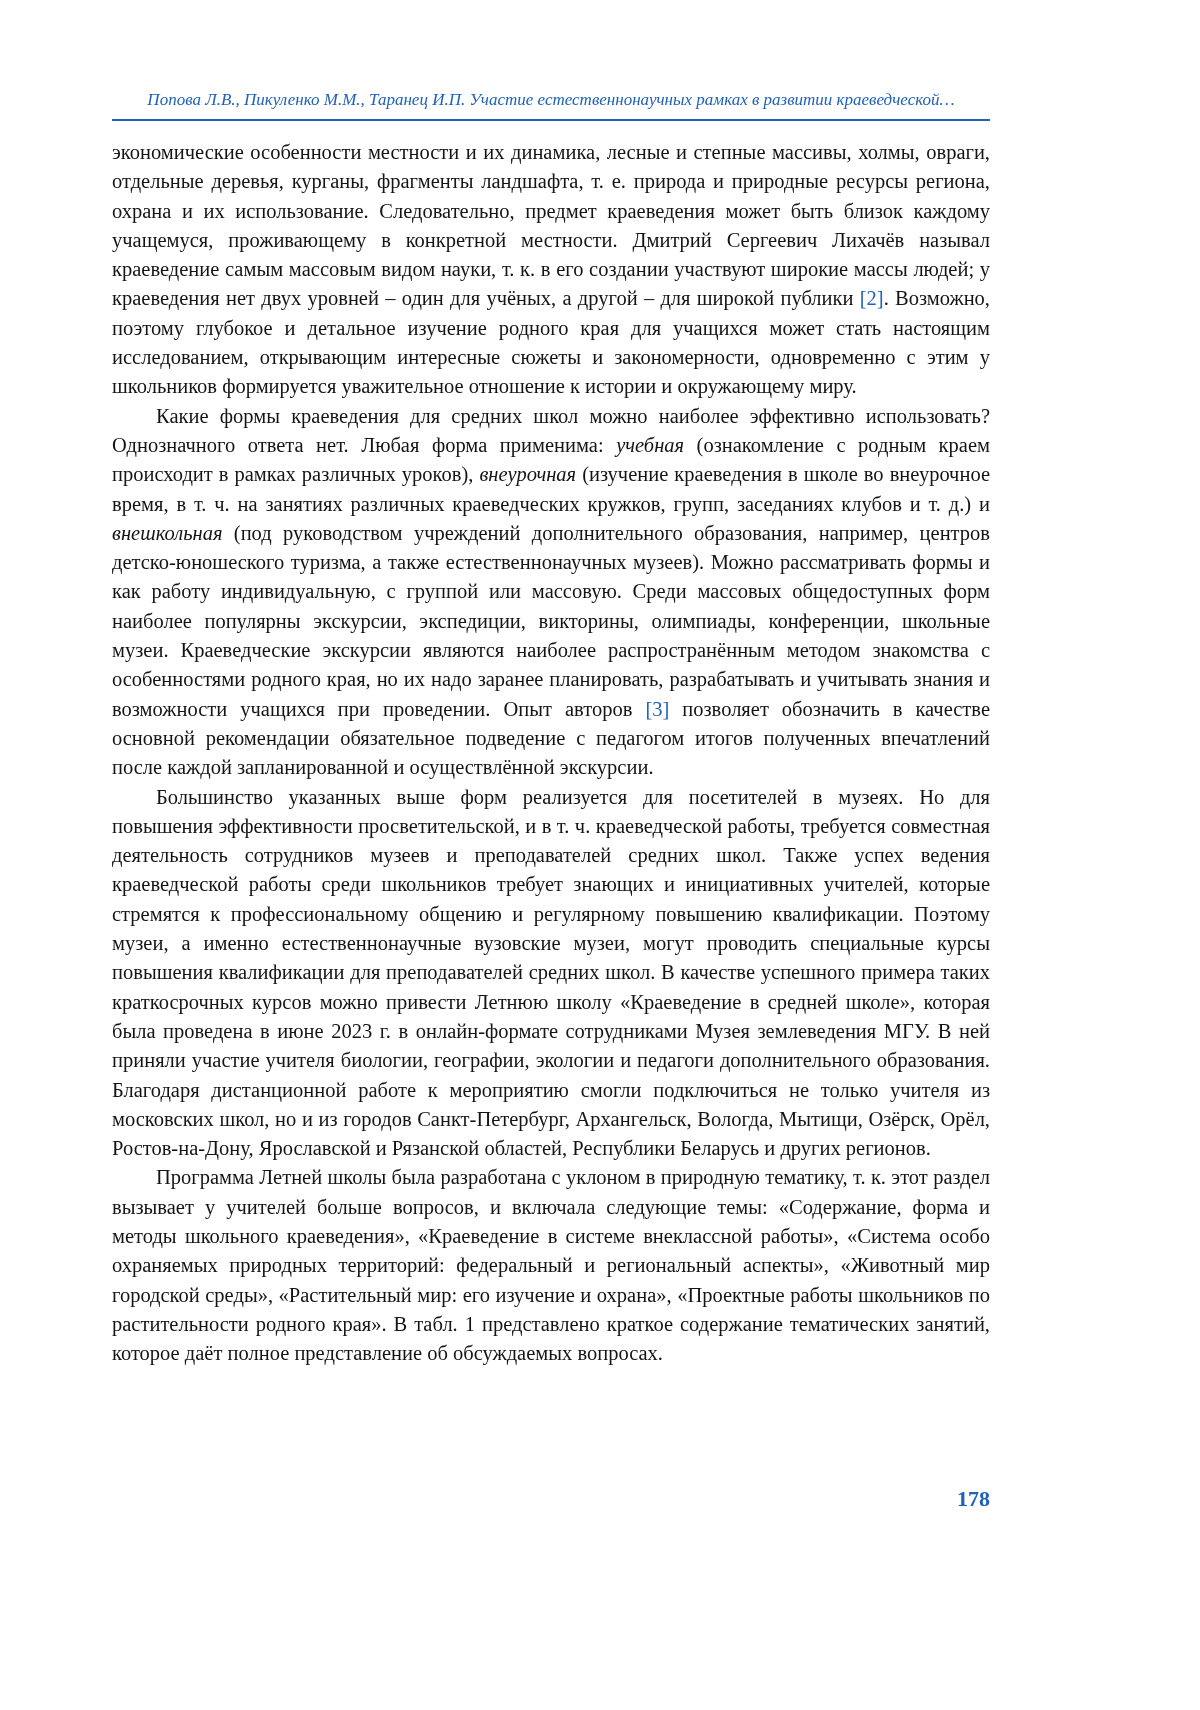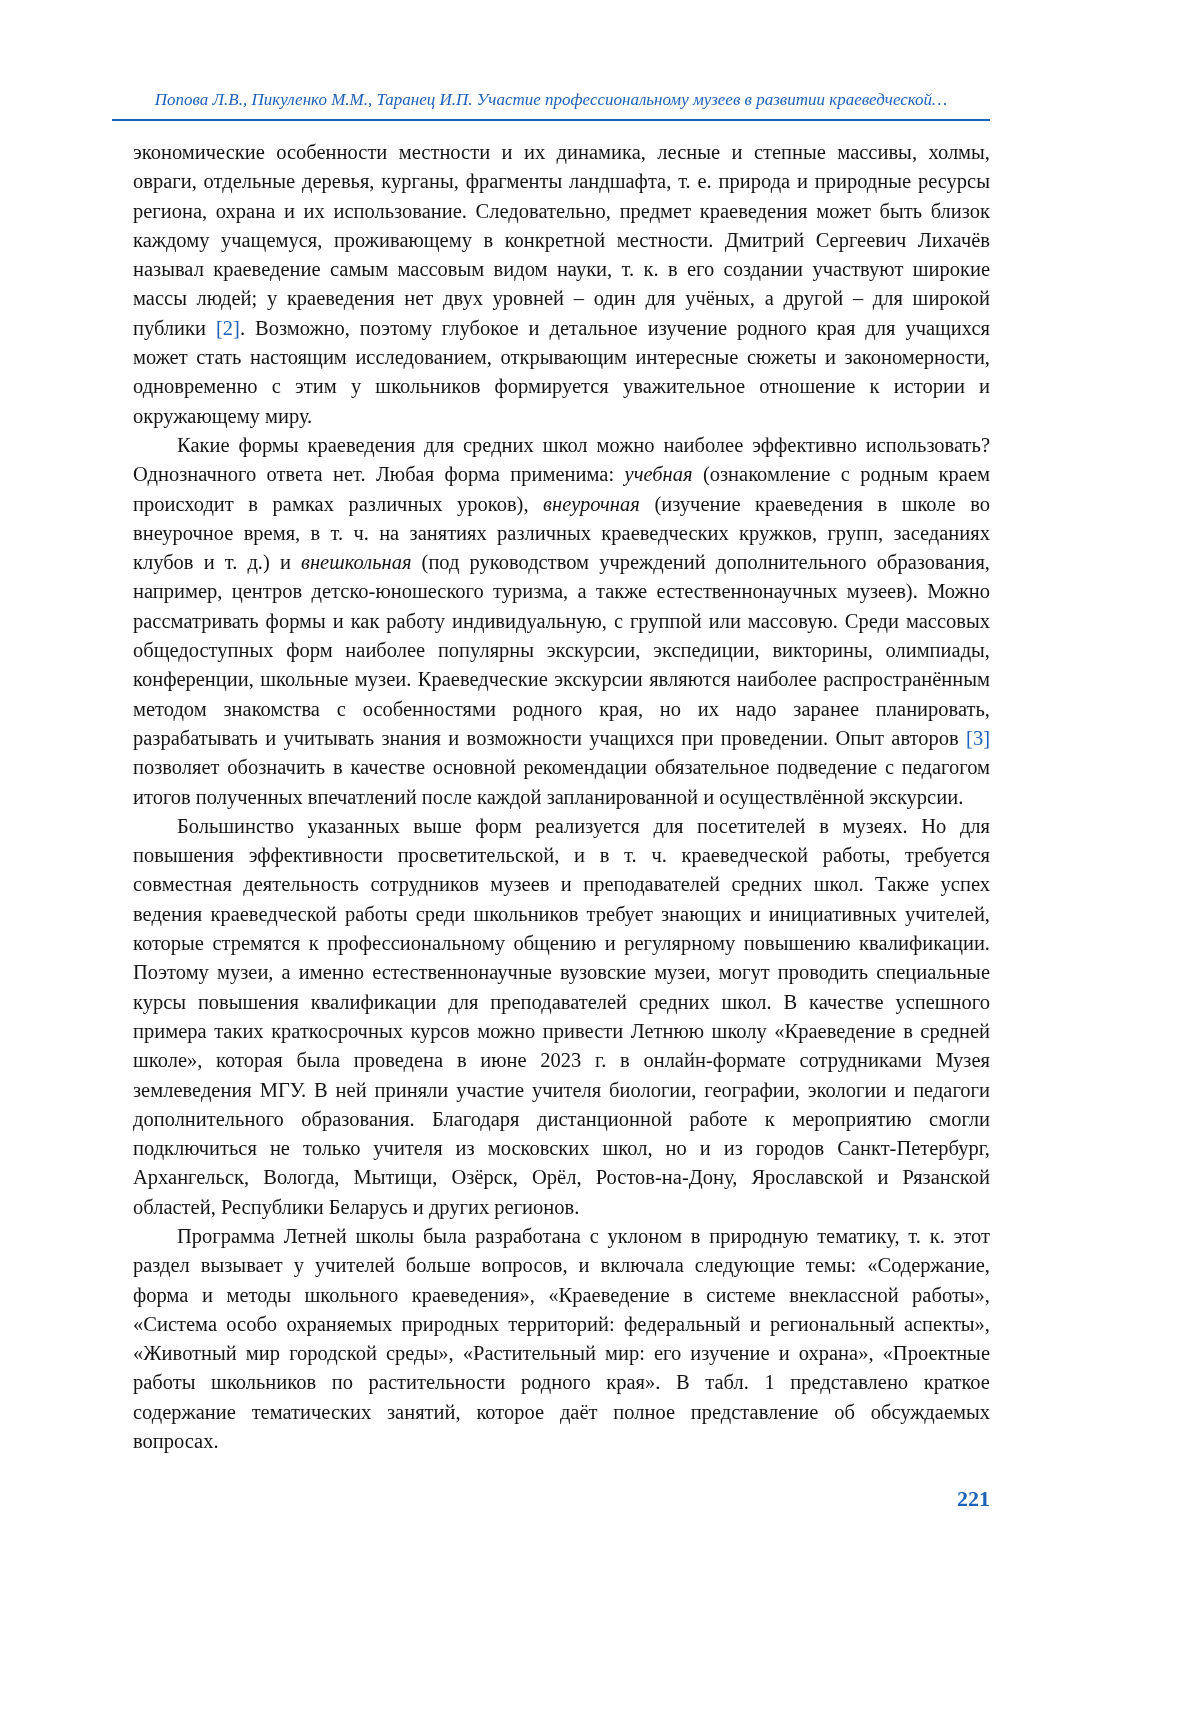--- a/index.html
+++ b/index.html
@@ -31,21 +31,20 @@
   }
   .running-title{
     font-size:17px;
     font-style:italic;
     color:var(--accent);
     text-align:center;
     white-space:nowrap;
   }
   .body-text{
     margin-top:17px;
-    margin-left:21px;
   }
   .para{
     margin:0;
     font-size:20.5px;
     line-height:29.3px;
     text-align:justify;
     hyphens:auto;
     -webkit-hyphens:auto;
   }
   .para.indented{
@@ -63,23 +62,23 @@
     font-weight:bold;
     color:var(--accent);
   }
 </style>
 </head>
 <body>
 
 <div class="page">
   <div class="content">
     <header class="running-header">
-      <div class="running-title">Попова Л.В., Пикуленко М.М., Таранец И.П. Участие профессиональному музеев в развитии краеведческой…</div>
+      <div class="running-title">Попова Л.В., Пикуленко М.М., Таранец И.П. Участие естественнонаучных рамках в развитии краеведческой…</div>
     </header>
     <main class="body-text">
         <p class="para"><span class="seg-normal">экономические особенности местности и их динамика, лесные и степные массивы, холмы, овраги, отдельные деревья, курганы, фрагменты ландшафта, т. е. природа и природные ресурсы региона, охрана и их использование. Следовательно, предмет краеведения может быть близок каждому учащемуся, проживающему в конкретной местности. Дмитрий Сергеевич Лихачёв называл краеведение самым массовым видом науки, т. к. в его создании участвуют широкие массы людей; у краеведения нет двух уровней – один для учёных, а другой – для широкой публики </span><span class="seg-link">[2]</span><span class="seg-normal">. Возможно, поэтому глубокое и детальное изучение родного края для учащихся может стать настоящим исследованием, открывающим интересные сюжеты и закономерности, одновременно с этим у школьников формируется уважительное отношение к истории и окружающему миру.</span></p>
         <p class="para indented"><span class="seg-normal">Какие формы краеведения для средних школ можно наиболее эффективно использовать? Однозначного ответа нет. Любая форма применима: </span><span class="seg-italic">учебная</span><span class="seg-normal"> (ознакомление с родным краем происходит в рамках различных уроков), </span><span class="seg-italic">внеурочная</span><span class="seg-normal"> (изучение краеведения в школе во внеурочное время, в т. ч. на занятиях различных краеведческих кружков, групп, заседаниях клубов и т. д.) и </span><span class="seg-italic">внешкольная</span><span class="seg-normal"> (под руководством учреждений дополнительного образования, например, центров детско-юношеского туризма, а также естественнонаучных музеев). Можно рассматривать формы и как работу индивидуальную, с группой или массовую. Среди массовых общедоступных форм наиболее популярны экскурсии, экспедиции, викторины, олимпиады, конференции, школьные музеи. Краеведческие экскурсии являются наиболее распространённым методом знакомства с особенностями родного края, но их надо заранее планировать, разрабатывать и учитывать знания и возможности учащихся при проведении. Опыт авторов </span><span class="seg-link">[3]</span><span class="seg-normal"> позволяет обозначить в качестве основной рекомендации обязательное подведение с педагогом итогов полученных впечатлений после каждой запланированной и осуществлённой экскурсии.</span></p>
         <p class="para indented"><span class="seg-normal">Большинство указанных выше форм реализуется для посетителей в музеях. Но для повышения эффективности просветительской, и в т. ч. краеведческой работы, требуется совместная деятельность сотрудников музеев и преподавателей средних школ. Также успех ведения краеведческой работы среди школьников требует знающих и инициативных учителей, которые стремятся к профессиональному общению и регулярному повышению квалификации. Поэтому музеи, а именно естественнонаучные вузовские музеи, могут проводить специальные курсы повышения квалификации для преподавателей средних школ. В качестве успешного примера таких краткосрочных курсов можно привести Летнюю школу «Краеведение в средней школе», которая была проведена в июне 2023 г. в онлайн-формате сотрудниками Музея землеведения МГУ. В ней приняли участие учителя биологии, географии, экологии и педагоги дополнительного образования. Благодаря дистанционной работе к мероприятию смогли подключиться не только учителя из московских школ, но и из городов Санкт-Петербург, Архангельск, Вологда, Мытищи, Озёрск, Орёл, Ростов-на-Дону, Ярославской и Рязанской областей, Республики Беларусь и других регионов.</span></p>
         <p class="para indented"><span class="seg-normal">Программа Летней школы была разработана с уклоном в природную тематику, т. к. этот раздел вызывает у учителей больше вопросов, и включала следующие темы: «Содержание, форма и методы школьного краеведения», «Краеведение в системе внеклассной работы», «Система особо охраняемых природных территорий: федеральный и региональный аспекты», «Животный мир городской среды», «Растительный мир: его изучение и охрана», «Проектные работы школьников по растительности родного края». В </span><span class="seg-bold">табл. 1</span><span class="seg-normal"> представлено краткое содержание тематических занятий, которое даёт полное представление об обсуждаемых вопросах.</span></p>
       </main>
   </div>
-  <div class="page-number">221</div>
+  <div class="page-number">178</div>
 </div>
 
 </body></html>

